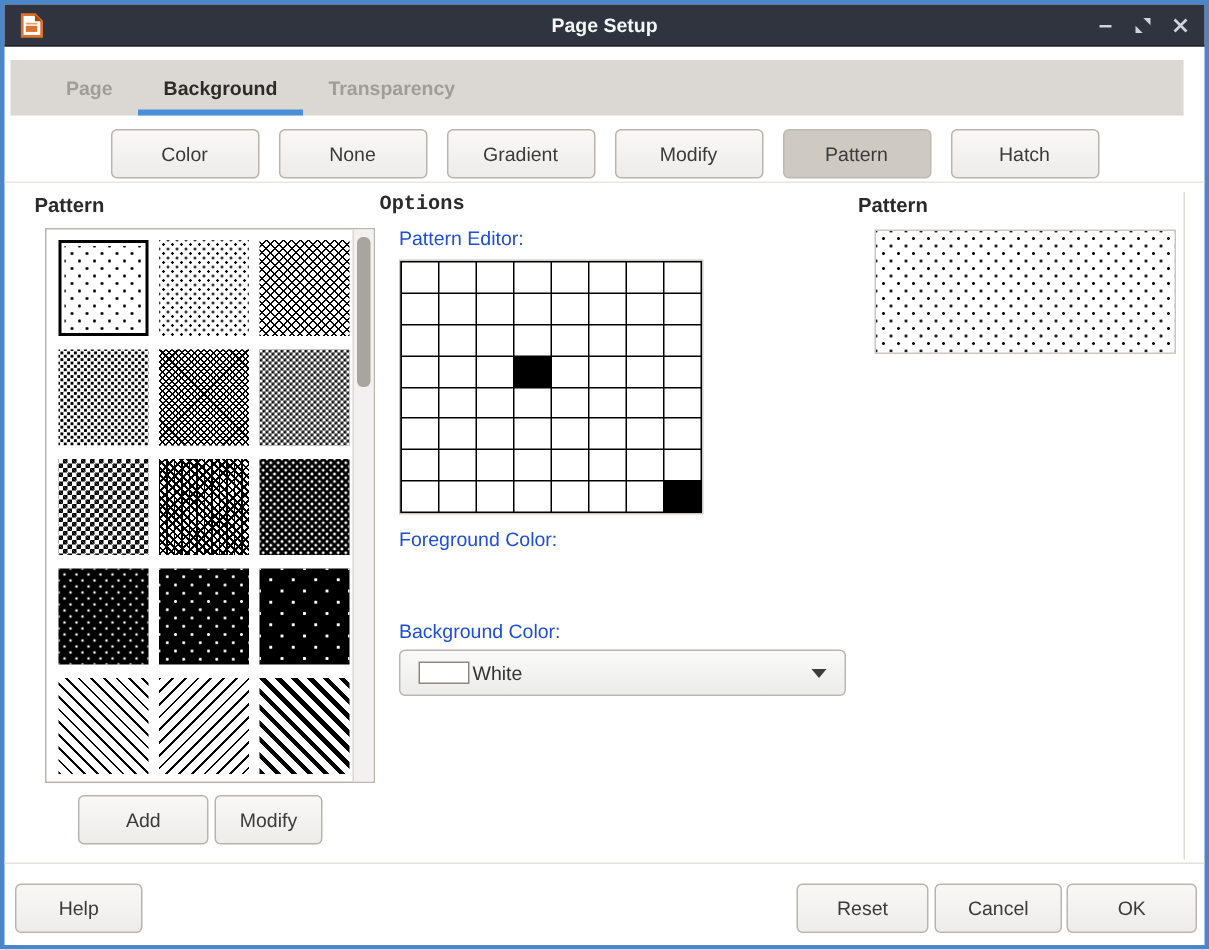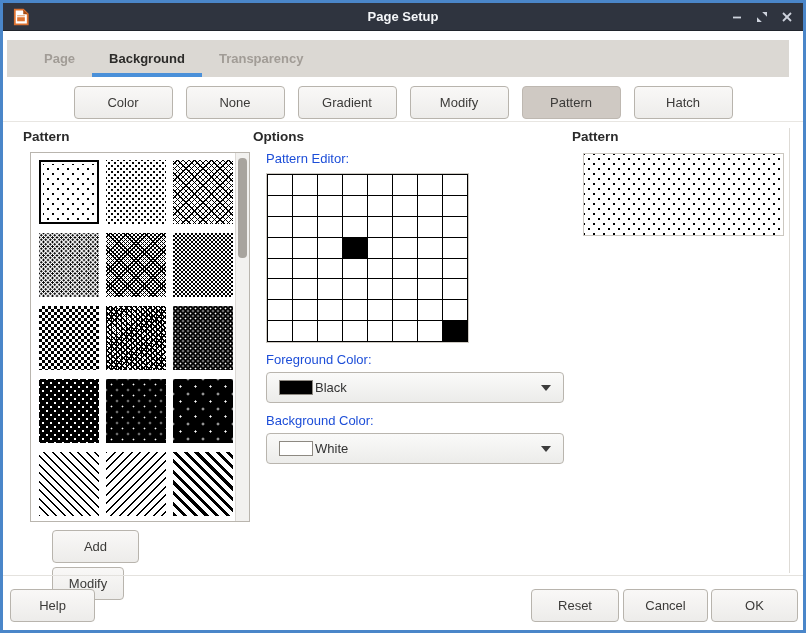--- a/index.html
+++ b/index.html
@@ -47,21 +47,21 @@
     border:1px solid #b9b5ae; background:#fff; }
   .swatches { position:absolute; left:0; top:0; right:14px; bottom:0; padding:7px 5px 7px 8px;
     display:grid; grid-template-columns:repeat(3,60px); grid-auto-rows:64px; gap:9px 7px; }
   .swatch { width:60px; height:64px; cursor:default; }
   .swatch .pat { width:100%; height:100%; }
   .swatch.selected { border:2px solid #000; padding:2px; }
   .scrollbar { position:absolute; right:0; top:0; bottom:0; width:14px;
     background:#f2f1ef; border-left:1px solid #dcd9d5; }
   .thumb { position:absolute; left:2px; top:5px; width:9px; height:100px;
     background:#a8a49e; border-radius:4px; }
-  .listbtns { position:absolute; left:49px; top:527px; display:flex; gap:4px;flex-direction:column; }
+  .listbtns { position:absolute; left:49px; top:527px; display:flex; gap:4px; }
   .btn-add { width:87px; } .btn-modify { width:72px; }
 
   
   .editor { position:absolute; left:263px; top:170px; width:203px; height:170px;
     border:1px solid #cdc9c2; }
   .editor-grid { width:201px; height:168px; border:1px solid #000; background:#000;
     display:grid; grid-template-columns:repeat(8,1fr); grid-template-rows:repeat(8,1fr); gap:1px; }
   .cell { background:#fff; cursor:default; }
   .cell.filled { background:#000; }
 
@@ -241,21 +241,21 @@
         </div>
       <div class="scrollbar">
         <div class="thumb"></div>
       </div>
     </div>
     <div class="listbtns">
       <div class="btn btn-add">Add</div>
       <div class="btn btn-modify">Modify</div>
     </div>
 
-    <div class="heading" style="left:250px; top:126px;">Options</div>
+    <div class="heading" style="left:250px; top:126px;font-family:Liberation Mono, monospace;">Options</div>
     <div class="label" style="left:263px; top:148px;">Pattern Editor:</div>
     <div class="editor">
       <div class="editor-grid" id="editorGrid">
           <div class="cell"></div>
           <div class="cell"></div>
           <div class="cell"></div>
           <div class="cell"></div>
           <div class="cell"></div>
           <div class="cell"></div>
           <div class="cell"></div>
@@ -313,25 +313,20 @@
           <div class="cell"></div>
           <div class="cell"></div>
           <div class="cell"></div>
           <div class="cell"></div>
           <div class="cell"></div>
           <div class="cell filled"></div>
         </div>
     </div>
 
     <div class="label" style="left:263px; top:349px;text-align:center;">Foreground Color:</div>
-    <div class="dropdown" style="left:263px; top:369px;">
-      <span class="colorchip" id="fgChip" style="background: rgb(0, 0, 0);"></span>
-      <span class="dd-label">Black</span>
-      <span class="dd-arrow"></span>
-    </div>
 
     <div class="label" style="left:263px; top:410px;">Background Color:</div>
     <div class="dropdown" style="left:263px; top:430px;">
       <span class="colorchip" id="bgChip" style="background: rgb(255, 255, 255);"></span>
       <span class="dd-label">White</span>
       <span class="dd-arrow"></span>
     </div>
 
     <div class="heading" style="left:569px; top:126px;">Pattern</div>
     <div class="preview p-dots-sparse" id="previewBox"></div>

